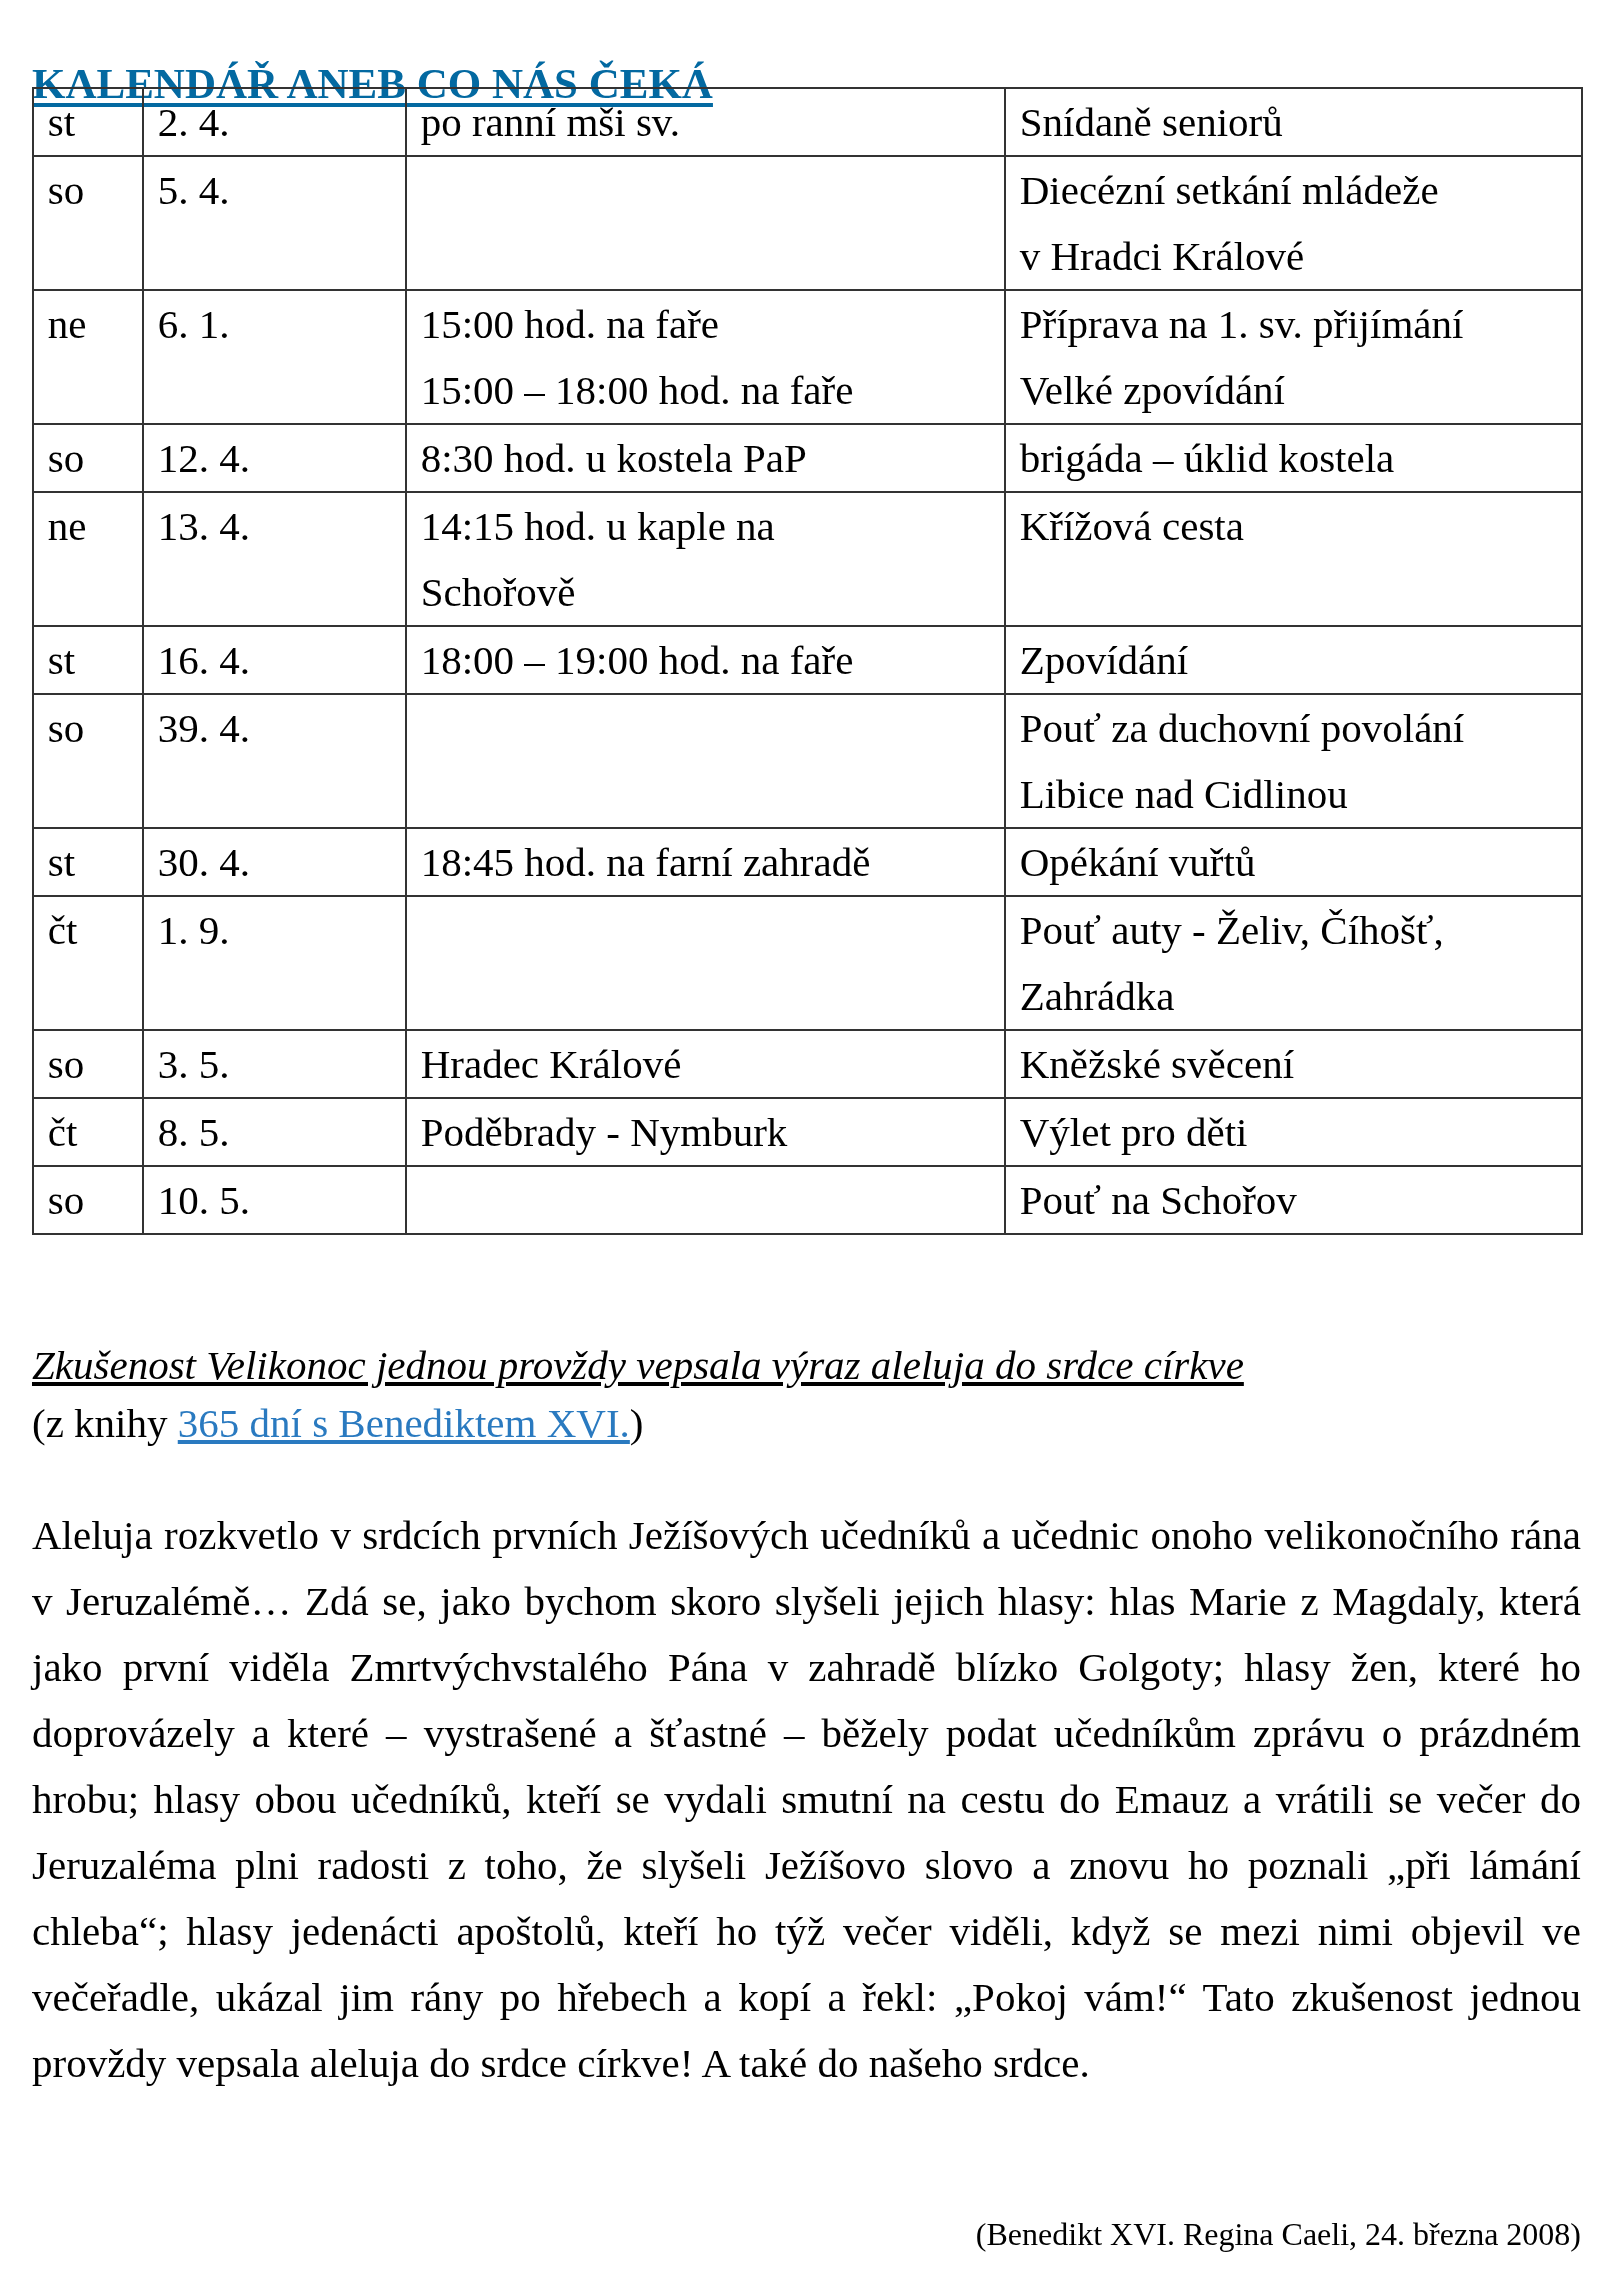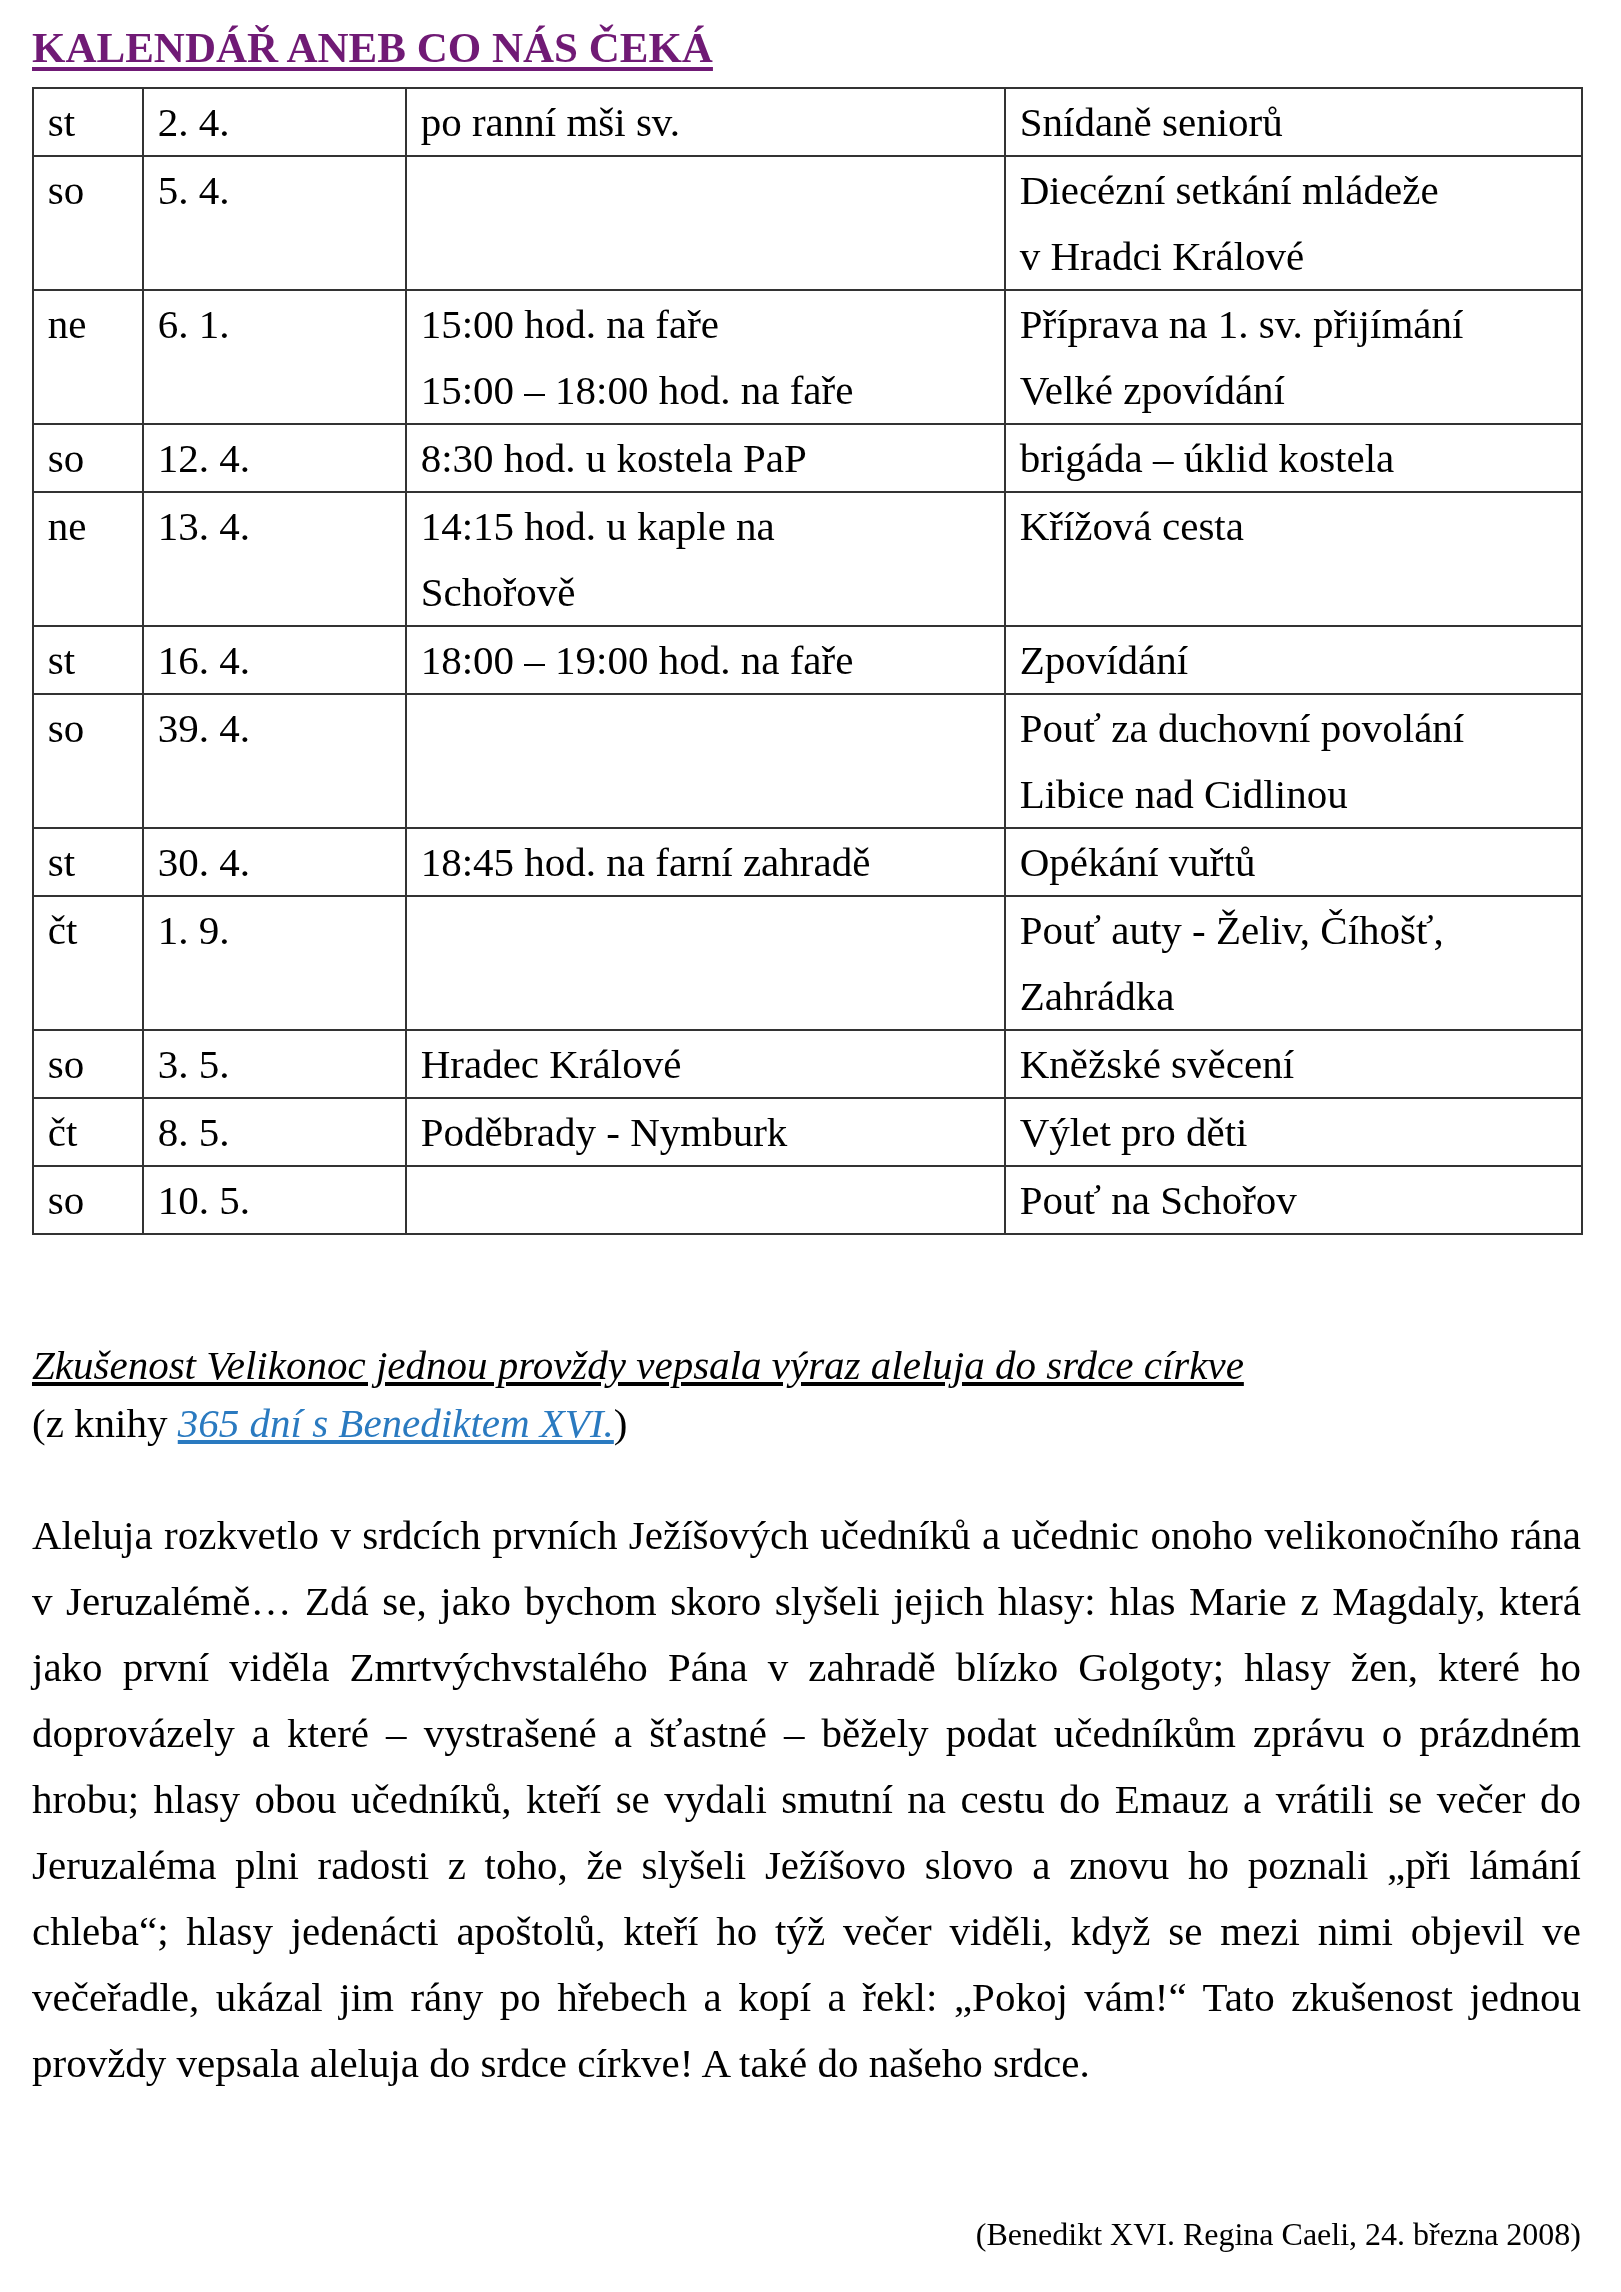--- a/index.html
+++ b/index.html
@@ -35,21 +35,21 @@
     position: absolute; left: 32px; top: 1502px; width: 1549px;
     font-size: 41px; line-height: 66px; text-align: justify;
   }
   .signature {
     position: absolute; right: 40px; top: 2207px; font-size: 32px; line-height: 55px; white-space: nowrap;
   }
 </style>
 </head>
 <body>
 
-<div class="title" style="color: #701a75;">KALENDÁŘ ANEB CO NÁS ČEKÁ</div>
+<div class="title" style="color: #0369a1; margin-top: 36px;">KALENDÁŘ ANEB CO NÁS ČEKÁ</div>
 
 <table class="cal">
   <colgroup>
       <col class="c-day">
       <col class="c-date">
       <col class="c-where">
       <col class="c-what">
     </colgroup>
   <tbody id="cal-body">
       <tr>
@@ -127,17 +127,17 @@
       <tr>
         <td class="day">so</td>
         <td>10. 5.</td>
         <td></td>
         <td>Pouť na Schořov</td>
       </tr>
     </tbody>
 </table>
 
 <div class="quote-title">Zkušenost Velikonoc jednou provždy vepsala výraz aleluja do srdce církve</div>
-<div class="source"><span>(z knihy </span><a style="color: rgb(42, 122, 192); font-style: italic;">365 dní s Benediktem XVI.</a><span>)</span></div>
+<div class="source"><span>(z knihy </span><a style="color: rgb(42, 122, 192);">365 dní s Benediktem XVI.</a><span>)</span></div>
 
 <div class="body-text">Aleluja rozkvetlo v srdcích prvních Ježíšových učedníků a učednic onoho velikonočního rána v Jeruzalémě… Zdá se, jako bychom skoro slyšeli jejich hlasy: hlas Marie z Magdaly, která jako první viděla Zmrtvýchvstalého Pána v zahradě blízko Golgoty; hlasy žen, které ho doprovázely a které – vystrašené a šťastné – běžely podat učedníkům zprávu o prázdném hrobu; hlasy obou učedníků, kteří se vydali smutní na cestu do Emauz a vrátili se večer do Jeruzaléma plni radosti z toho, že slyšeli Ježíšovo slovo a znovu ho poznali „při lámání chleba“; hlasy jedenácti apoštolů, kteří ho týž večer viděli, když se mezi nimi objevil ve večeřadle, ukázal jim rány po hřebech a kopí a řekl: „Pokoj vám!“ Tato zkušenost jednou provždy vepsala aleluja do srdce církve! A také do našeho srdce.</div>
 <div class="signature">(Benedikt XVI. Regina Caeli, 24. března 2008)</div>
 
 
 </body></html>

